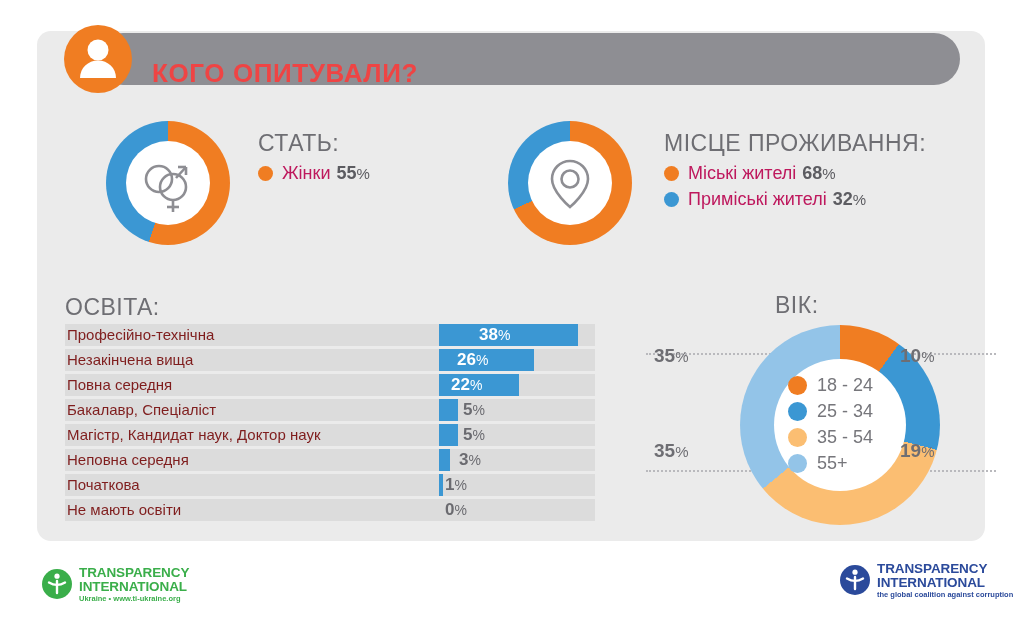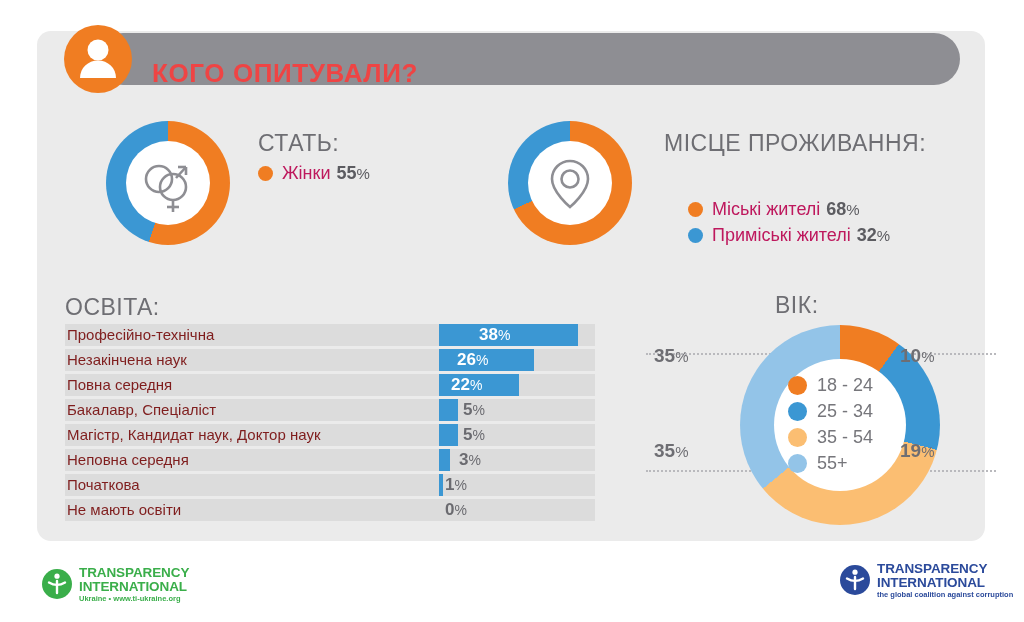--- a/index.html
+++ b/index.html
@@ -110,21 +110,21 @@
     white-space: nowrap;
   }
   #gender-title  { left: 258px; top: 130px; }
   #location-title{ left: 664px; top: 130px; }
   #edu-title     { left: 65px;  top: 294px; }
   #age-title     { left: 775px; top: 292px; }
 
   
   .legend { position: absolute; }
   #gender-legend   { left: 258px; top: 160px; }
-  #location-legend { left: 688px; top: 160px; margin-top: 36px; }
+  #location-legend { left: 664px; top: 160px; }
   .legend-row {
     display: flex;
     align-items: center;
     height: 26px;
     white-space: nowrap;
   }
   .legend-dot {
     width: 15px; height: 15px;
     border-radius: 50%;
     margin-right: 9px;
@@ -339,21 +339,21 @@
 
 <div id="edu-rows">
   <div class="edu-row">
     <div class="edu-track"></div>
     <div class="edu-label">Професійно-технічна</div>
     <div class="edu-bar" style="width:139px"></div>
     <div class="edu-val inside" style="left:414px"><span>38</span><span class="pct">%</span></div>
   </div>
   <div class="edu-row">
     <div class="edu-track"></div>
-    <div class="edu-label">Незакінчена наук</div>
+    <div class="edu-label">Незакінчена вища</div>
     <div class="edu-bar" style="width:95px"></div>
     <div class="edu-val inside" style="left:392px"><span>26</span><span class="pct">%</span></div>
   </div>
   <div class="edu-row">
     <div class="edu-track"></div>
     <div class="edu-label">Повна середня</div>
     <div class="edu-bar" style="width:80px"></div>
     <div class="edu-val inside" style="left:386px"><span>22</span><span class="pct">%</span></div>
   </div>
   <div class="edu-row">

